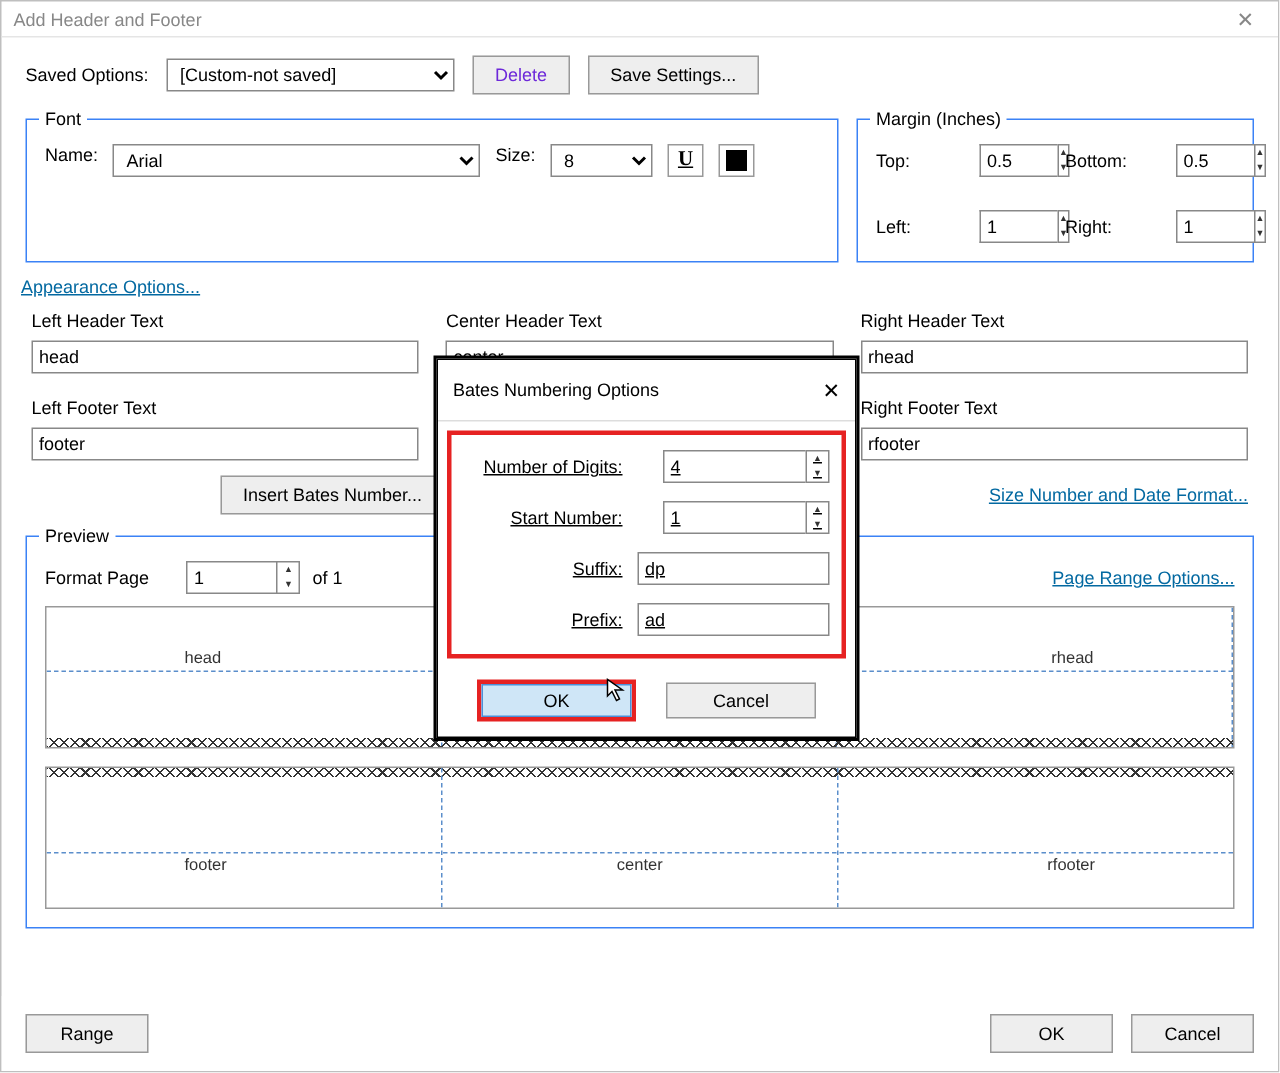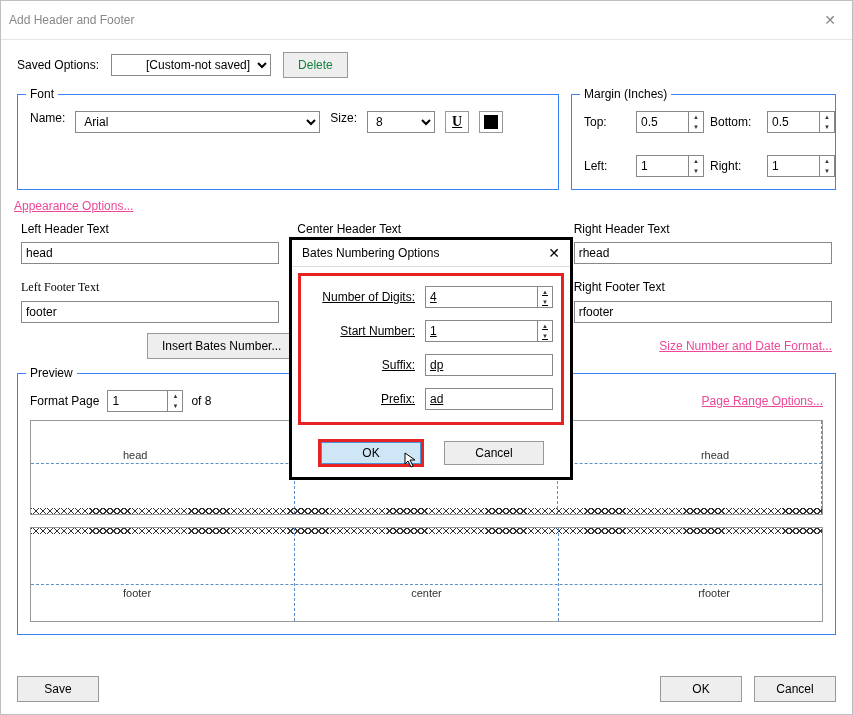--- a/index.html
+++ b/index.html
@@ -1,40 +1,40 @@
 <!DOCTYPE html>
 <html><head>
 <meta charset="utf-8">
 <style>
   * { box-sizing: border-box; font-family: "Segoe UI", Tahoma, sans-serif; font-size: 12px; }
   body { margin: 0; background: #fff; }
   .window { width: 853px; height: 715px; border: 1px solid #bfbfbf; position: relative; background: #fff; overflow: hidden; }
-  .titlebar { height: 39px; display: flex; align-items: center; padding: 0 8px; color: #888; border-bottom: 1px solid #e5e5e5; }
+  .titlebar { height: 24px; display: flex; align-items: center; padding: 0 8px; color: #888; border-bottom: 1px solid #e5e5e5; }
   .titlebar .close { margin-left: auto; font-size: 14px; color: #888; cursor: pointer; padding:4px 8px;}
   .content { padding: 12px 16px 0 16px; }
   .label { color: #000; }
   select, input[type=text] { border: 1px solid #888; height: 22px; padding: 0 4px; background:#fff;}
   .btn { height: 26px; border: 1px solid #999; background: #eee; padding: 0 14px; cursor: pointer; }
-  .btn.disabled { color: #15803d; background:#eee; cursor:default;}
+  .btn.disabled { color: #6d28d9; background:#eee; cursor:default;}
   .fieldset { border: 1px solid #3b82f6; position: relative; padding: 16px 12px 12px 12px; }
   .fieldset > .legend { position: absolute; top: -8px; left: 8px; background: #fff; padding: 0 4px; color:#000;}
   .top-row { display:flex; align-items:center; gap:12px; margin-bottom:16px;}
-  .top-row select{ width:160px;text-align:right;}
+  .top-row select{ width:192px;}
   .font-margin-row { display:flex; gap:12px; align-items: stretch;}
   .font-box { flex:1; }
   .margin-box { width:265px;}
   .font-row { display:flex; gap:10px;}
   .font-row select.font-name{ width:245px;}
   .font-row select.font-size{ width:68px;}
   .icon-btn { width:24px;height:22px;border:1px solid #999;display:flex;align-items:center;justify-content:center;background:#fff;cursor:pointer;}
   .icon-btn .u { text-decoration: underline; font-weight:bold; font-family:"Times New Roman",serif; font-size:14px;}
   .color-sw { width:14px;height:14px;background:#000;}
-  .link { color:#ec4899; text-decoration: underline; cursor: pointer; }
+  .link { color:#0369a1; text-decoration: underline; cursor: pointer; }
   .margin-grid { display:grid; grid-template-columns: 50px 72px 55px 72px; row-gap:22px; align-items:center; column-gap:2px;}
-  .spin { display:flex; }
+  .spin { display:flex;margin-left:17px; }
   .spin input{ width:52px; border-right:none;}
   .spin .arrows{ width:16px; border:1px solid #888; display:flex; flex-direction:column; }
   .spin .arrows div{ flex:1; display:flex;align-items:center;justify-content:center;font-size:6px;color:#333;line-height:1;cursor:pointer;}
   .hf-grid { margin-top:12px; display:grid; grid-template-columns: 1fr 1fr 1fr; column-gap:18px; row-gap:6px; padding:0 4px;}
   .hf-grid .lbl{ color:#000; margin-top:4px;}
   .hf-grid input{ width:100%; }
   .mid-actions{ display:flex; align-items:center; margin-top:10px; padding:0 4px; gap:6px;}
   .mid-actions .btn{ min-width:140px;}
   .mid-actions .spacer{ flex:1; }
   .preview-set{ margin-top:14px;}
@@ -46,21 +46,21 @@
   .preview-col:last-child{ border-right:none;}
   .preview-hline { position:absolute; left:0; right:0; border-top:1px dashed #5b8ecb;}
   .pv-text{ position:absolute; font-size:11px; color:#333;}
   .zigzag { position:absolute; left:0; right:0; height:6px; background: repeating-linear-gradient(135deg,#333 0 1px,transparent 1px 5px), repeating-linear-gradient(45deg,#333 0 1px,transparent 1px 5px);}
   .footer-bar { position:absolute; left:0; right:0; bottom:0; padding:12px 16px; display:flex; align-items:center; gap:12px; background:#fff;}
   .footer-bar .btn{ min-width:82px;}
   .footer-bar .spacer{flex:1;}
 
   
   .modal { position:absolute; width:280px; border:1px solid #000; background:#fff; box-shadow:0 0 0 2px #000; }
-  .modal-title{ height:27px; display:flex; align-items:center; padding:0 10px; border-bottom:1px solid #ddd;}
+  .modal-title{ height:41px; display:flex; align-items:center; padding:0 10px; border-bottom:1px solid #ddd;}
   .modal-title .mx{ margin-left:auto; font-size:14px; cursor:pointer; font-weight:normal;}
   .red-region{ border:3px solid #e62222; margin:6px; padding:10px 8px 8px 8px; }
   .mrow{ display:grid; grid-template-columns: 110px 1fr; align-items:center; gap:6px; margin-bottom:12px;text-decoration:underline;}
   .mrow:last-child{ margin-bottom:4px;}
   .mrow label{ text-align:right; padding-right:4px;}
   .mrow input{ width:100%; }
   .mrow .spin input{ width:calc(100% - 16px);}
   .modal-btns{ display:flex; gap:20px; justify-content:center; padding:8px 10px 10px 10px; align-items:center;}
   .modal-btns .btn{ min-width:100px; height:24px;}
   .ok-wrap{ border:3px solid #e62222; display:inline-block; }
@@ -78,20 +78,21 @@
   </div>
 
   <div class="content">
 
     <div class="top-row">
       <span class="label">Saved Options:</span>
       <select>
         <option>[Custom-not saved]</option>
       </select>
       <button class="btn disabled">Delete</button>
+      <button class="btn">Save Settings...</button>
     </div>
 
     <div class="font-margin-row">
       <div class="fieldset font-box" style="padding-bottom:42px;">
         <div class="legend">Font</div>
         <div class="font-row">
           <span class="label">Name:</span>
           <select class="font-name">
             <option>Arial</option>
           </select>
@@ -150,21 +151,21 @@
       </div>
     </div>
 
     <div class="hf-grid" style="margin-top:28px;">
       <div class="lbl">Left Header Text</div>
       <div class="lbl">Center Header Text</div>
       <div class="lbl">Right Header Text</div>
       <input type="text" value="head" style="">
       <input type="text" value="center" style="">
       <input type="text" value="rhead" style="">
-      <div class="lbl" style="margin-top:10px;font-family:Liberation Serif, serif;">Left Footer Text</div>
+      <div class="lbl" style="margin-top:10px;">Left Footer Text</div>
       <div class="lbl" style="margin-top:10px;">Center Footer Text</div>
       <div class="lbl" style="margin-top:10px;">Right Footer Text</div>
       <input type="text" value="footer" style="">
       <input type="text" value="" style="">
       <input type="text" value="rfooter" style="">
     </div>
 
     <div class="mid-actions">
       <div style="width:120px;"></div>
       <button class="btn">Insert Bates Number...</button>
@@ -176,21 +177,21 @@
       <div class="legend">Preview</div>
       <div class="preview-top">
         <span>Format Page</span>
         <div class="spin" style="width:76px;">
             <input type="text" style="width: 60px;" value="1">
             <div class="arrows">
               <div>▲</div>
               <div>▼</div>
             </div>
           </div>
-        <span>of 8</span>
+        <span>of 1</span>
         <div class="spacer"></div>
         <span class="link">Page Range Options...</span>
       </div>
 
       <div class="preview-page">
         <div class="preview-hline" style="top:42px;"></div>
         <div class="preview-col">
             <span class="pv-text" style="left:92px;top:28px;">head</span>
           </div>
         <div class="preview-col"></div>
@@ -210,21 +211,21 @@
             <span class="pv-text" style="left:50%;transform:translateX(-50%);bottom:22px;">center</span>
           </div>
         <div class="preview-col">
             <span class="pv-text" style="right:92px;bottom:22px;">rfooter</span>
           </div>
       </div>
     </div>
   </div>
 
   <div class="footer-bar">
-    <button class="btn">Save</button>
+    <button class="btn">Range</button>
     <div class="spacer"></div>
     <button class="btn">OK</button>
     <button class="btn">Cancel</button>
   </div>
 
   <div class="modal" style="left:290px; top:238px;">
     <div class="modal-title">
       <span>Bates Numbering Options</span>
       <span class="mx">✕</span>
     </div>

